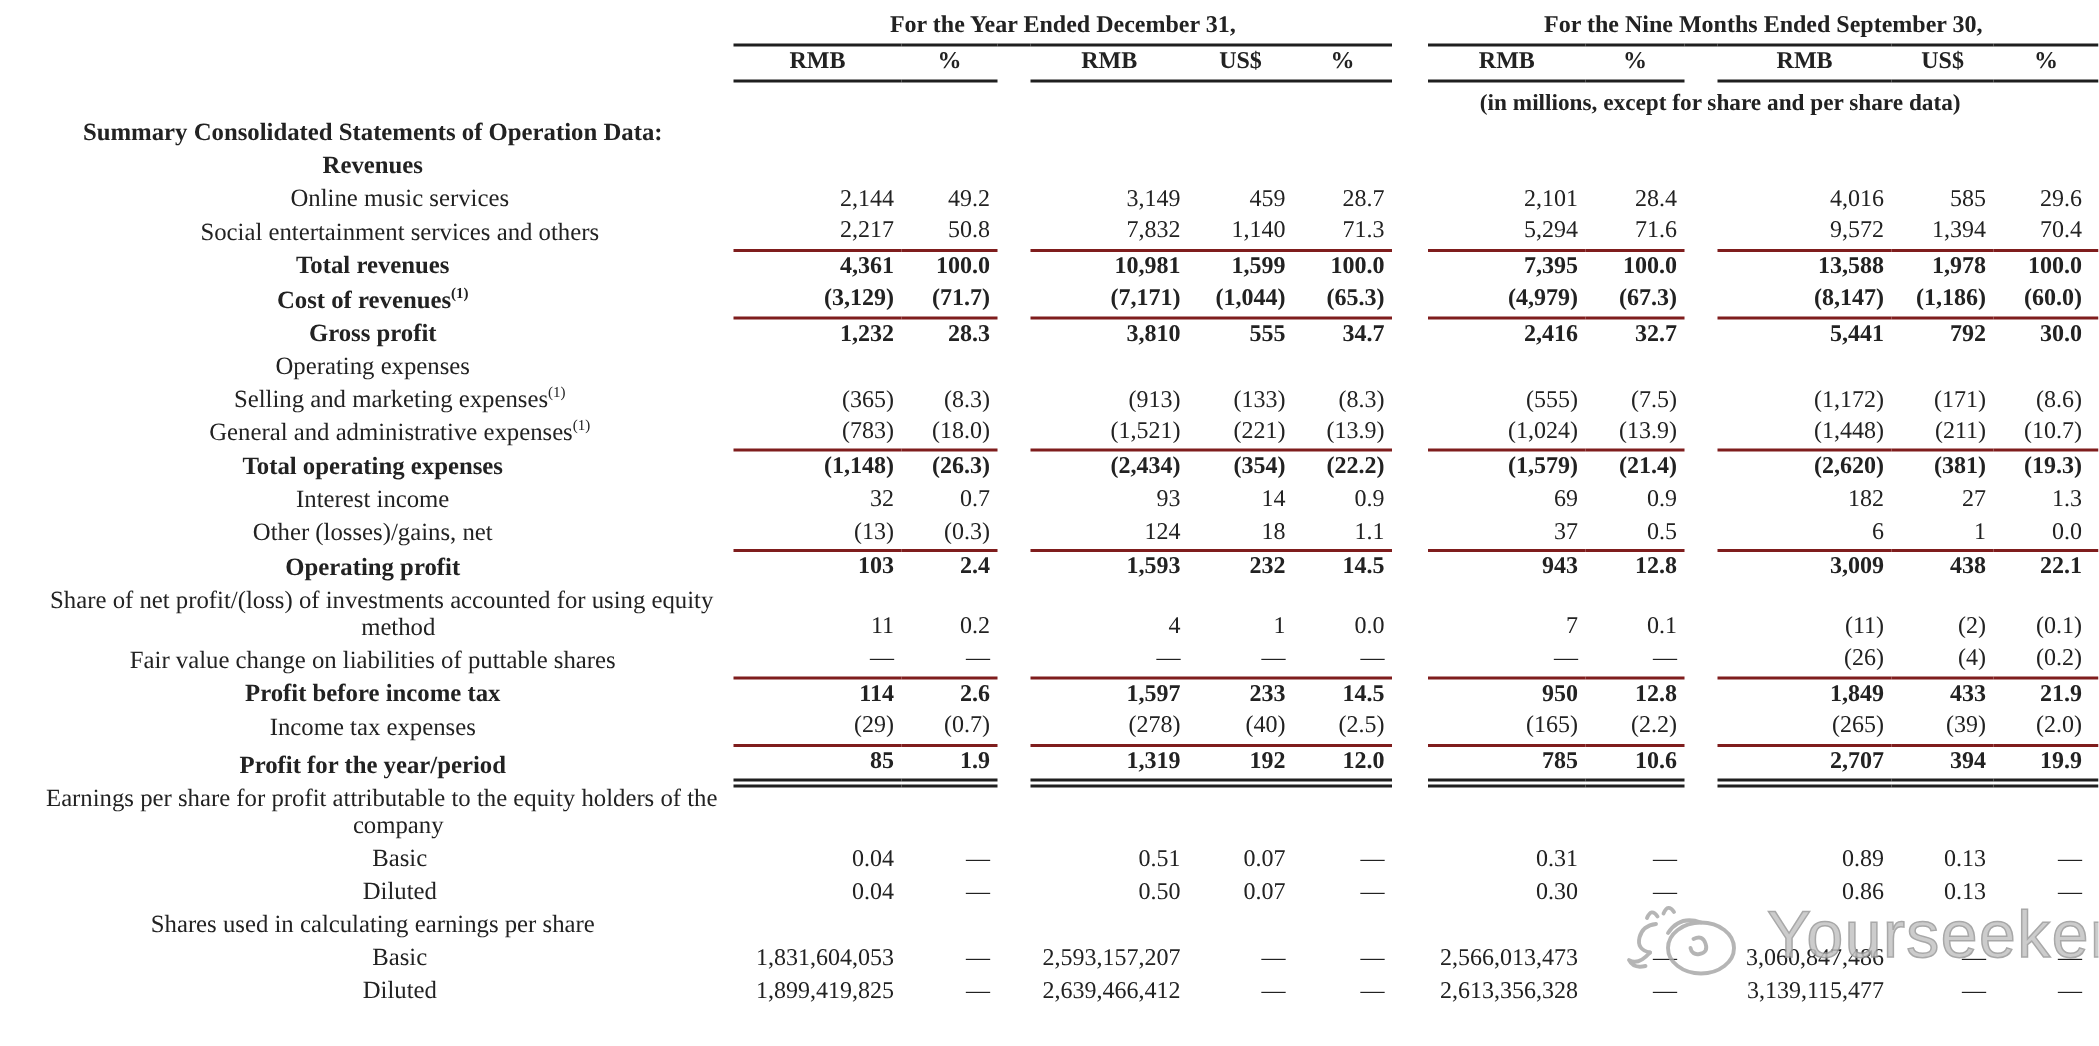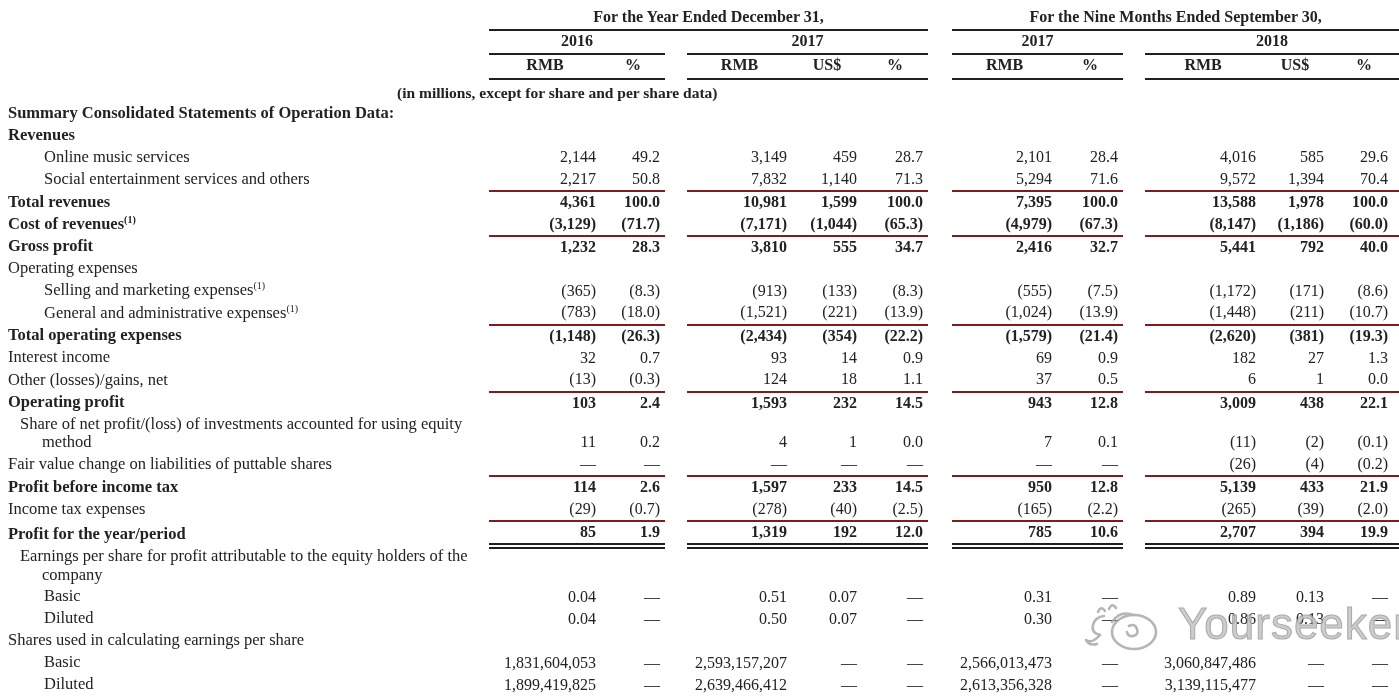--- a/index.html
+++ b/index.html
@@ -31,29 +31,29 @@
     font-weight: bold;
     text-align: center;
     font-size: 16px;
     padding-bottom: 3px;
   }
   thead tr { height: 24px; margin-top: 12px; }
   .grp-title { border-bottom: 2px solid #1f1f1f; }
   .year-h    { border-bottom: 2px solid #1f1f1f; }
   .col-h     { border-bottom: 2px solid #1f1f1f; }
   .units td {
-    text-align: left;
+    text-align: right;
     font-weight: bold;
     font-size: 15.5px;
     padding-top: 2px;
     padding-bottom: 1px;
   }
   .units .units-note { position: relative; left: -92px; }
   tbody tr { height: 22px; }
-  .label { text-align: left; padding-left: 8px; }
+  .label { text-align: center; padding-left: 8px; }
   .indent-1 { padding-left: 44px; margin-left: 29px; }
   .wrap {
     white-space: normal;
     padding-left: 42px;
     text-indent: -22px;
     line-height: 1.12;
   }
   .num { text-align: right; padding-right: 5px; font-size: 16px; }
   .last { padding-right: 11px; }
   .bold { font-weight: bold; }
@@ -100,30 +100,20 @@
     </colgroup>
     <thead>
       <tr>
         <td></td>
         <th class="grp-title" colspan="6">For the Year Ended December 31,</th>
         <td></td>
         <th class="grp-title" colspan="6">For the Nine Months Ended September 30,</th>
       </tr>
       <tr>
         <td></td>
-        <th class="year-h" colspan="2">2016</th>
-        <td></td>
-        <th class="year-h" colspan="3">2017</th>
-        <td></td>
-        <th class="year-h" colspan="2">2017</th>
-        <td></td>
-        <th class="year-h" colspan="3">2018</th>
-      </tr>
-      <tr>
-        <td></td>
         <th class="col-h">RMB</th>
         <th class="col-h">%</th>
         <td></td>
         <th class="col-h">RMB</th>
         <th class="col-h">US$</th>
         <th class="col-h">%</th>
         <td></td>
         <th class="col-h">RMB</th>
         <th class="col-h">%</th>
         <td></td>
@@ -216,21 +206,21 @@
         <td class="gap"></td>
         <td class="num bold">3,810</td>
         <td class="num bold">555</td>
         <td class="num bold">34.7</td>
         <td class="gap"></td>
         <td class="num bold">2,416</td>
         <td class="num bold">32.7</td>
         <td class="gap"></td>
         <td class="num bold">5,441</td>
         <td class="num bold">792</td>
-        <td class="num bold last">40.0</td>
+        <td class="num bold last">30.0</td>
       </tr>
       <tr>
         <td class="label"><span>Operating expenses</span></td>
         <td colspan="13"></td>
       </tr>
       <tr>
         <td class="label indent-1"><span>Selling and marketing expenses</span><sup>(1)</sup></td>
         <td class="num">(365)</td>
         <td class="num">(8.3)</td>
         <td class="gap"></td>
@@ -362,21 +352,21 @@
         <td class="num bold">114</td>
         <td class="num bold">2.6</td>
         <td class="gap"></td>
         <td class="num bold">1,597</td>
         <td class="num bold">233</td>
         <td class="num bold">14.5</td>
         <td class="gap"></td>
         <td class="num bold">950</td>
         <td class="num bold">12.8</td>
         <td class="gap"></td>
-        <td class="num bold">5,139</td>
+        <td class="num bold">1,849</td>
         <td class="num bold">433</td>
         <td class="num bold last">21.9</td>
       </tr>
       <tr>
         <td class="label"><span>Income tax expenses</span></td>
         <td class="num rule-single">(29)</td>
         <td class="num rule-single">(0.7)</td>
         <td class="gap"></td>
         <td class="num rule-single">(278)</td>
         <td class="num rule-single">(40)</td>

